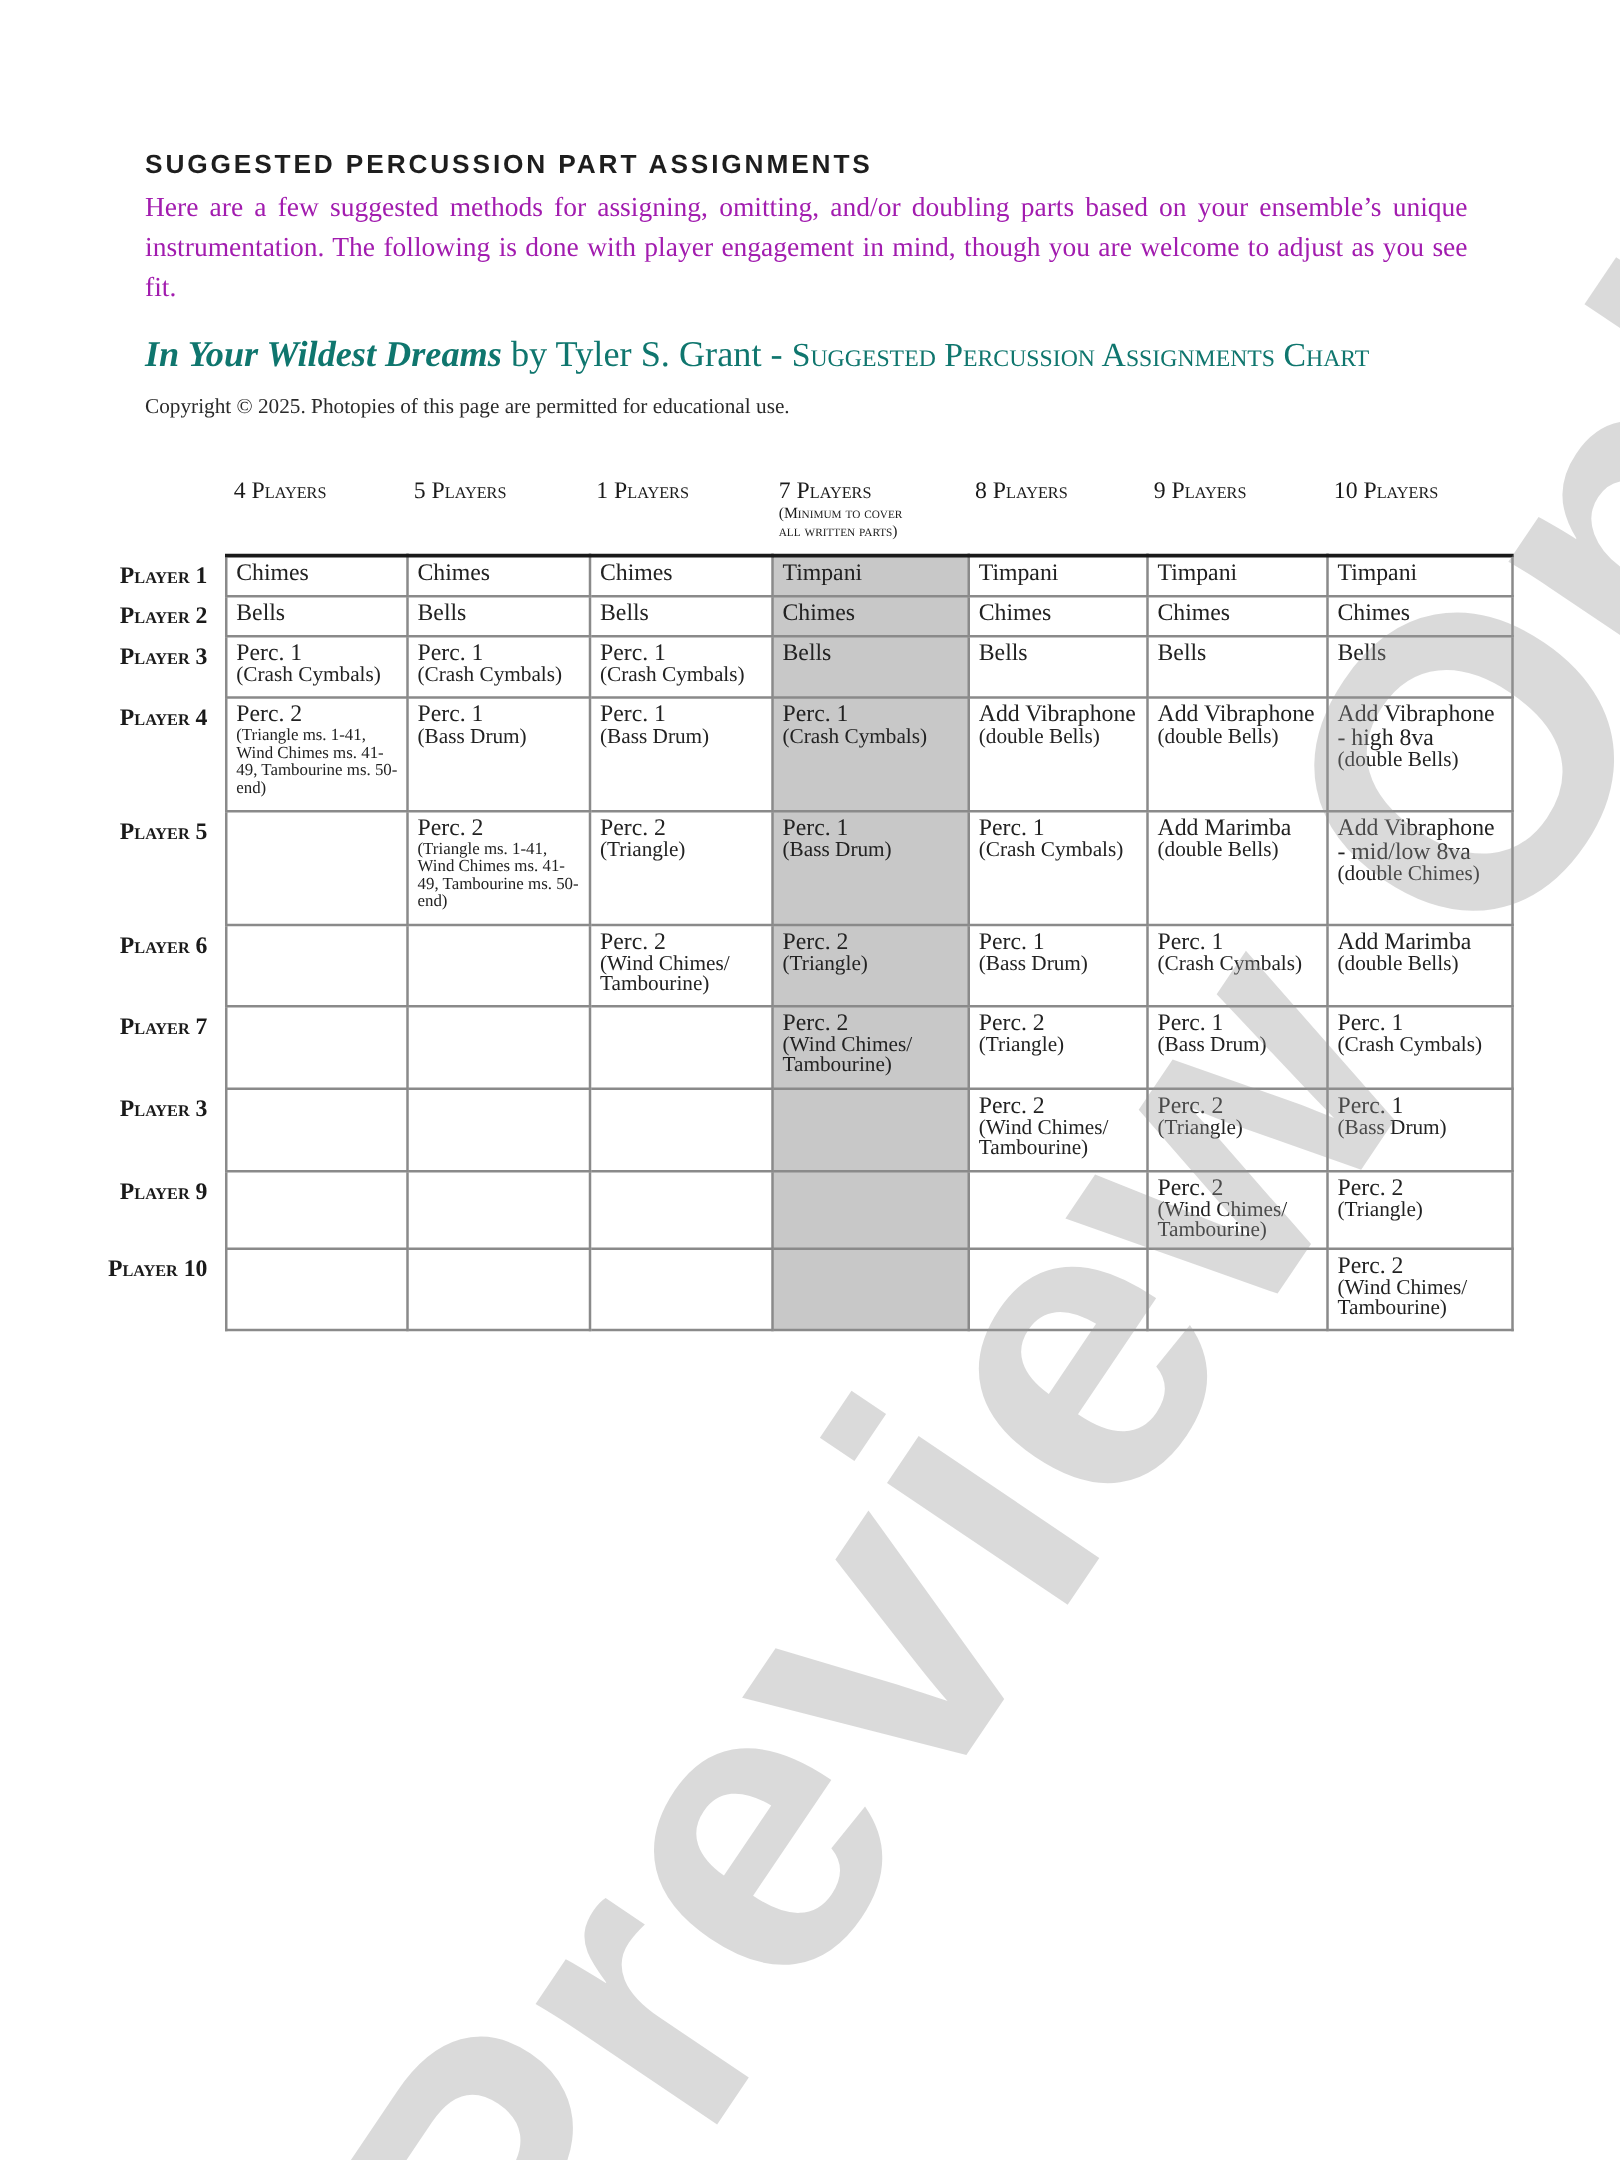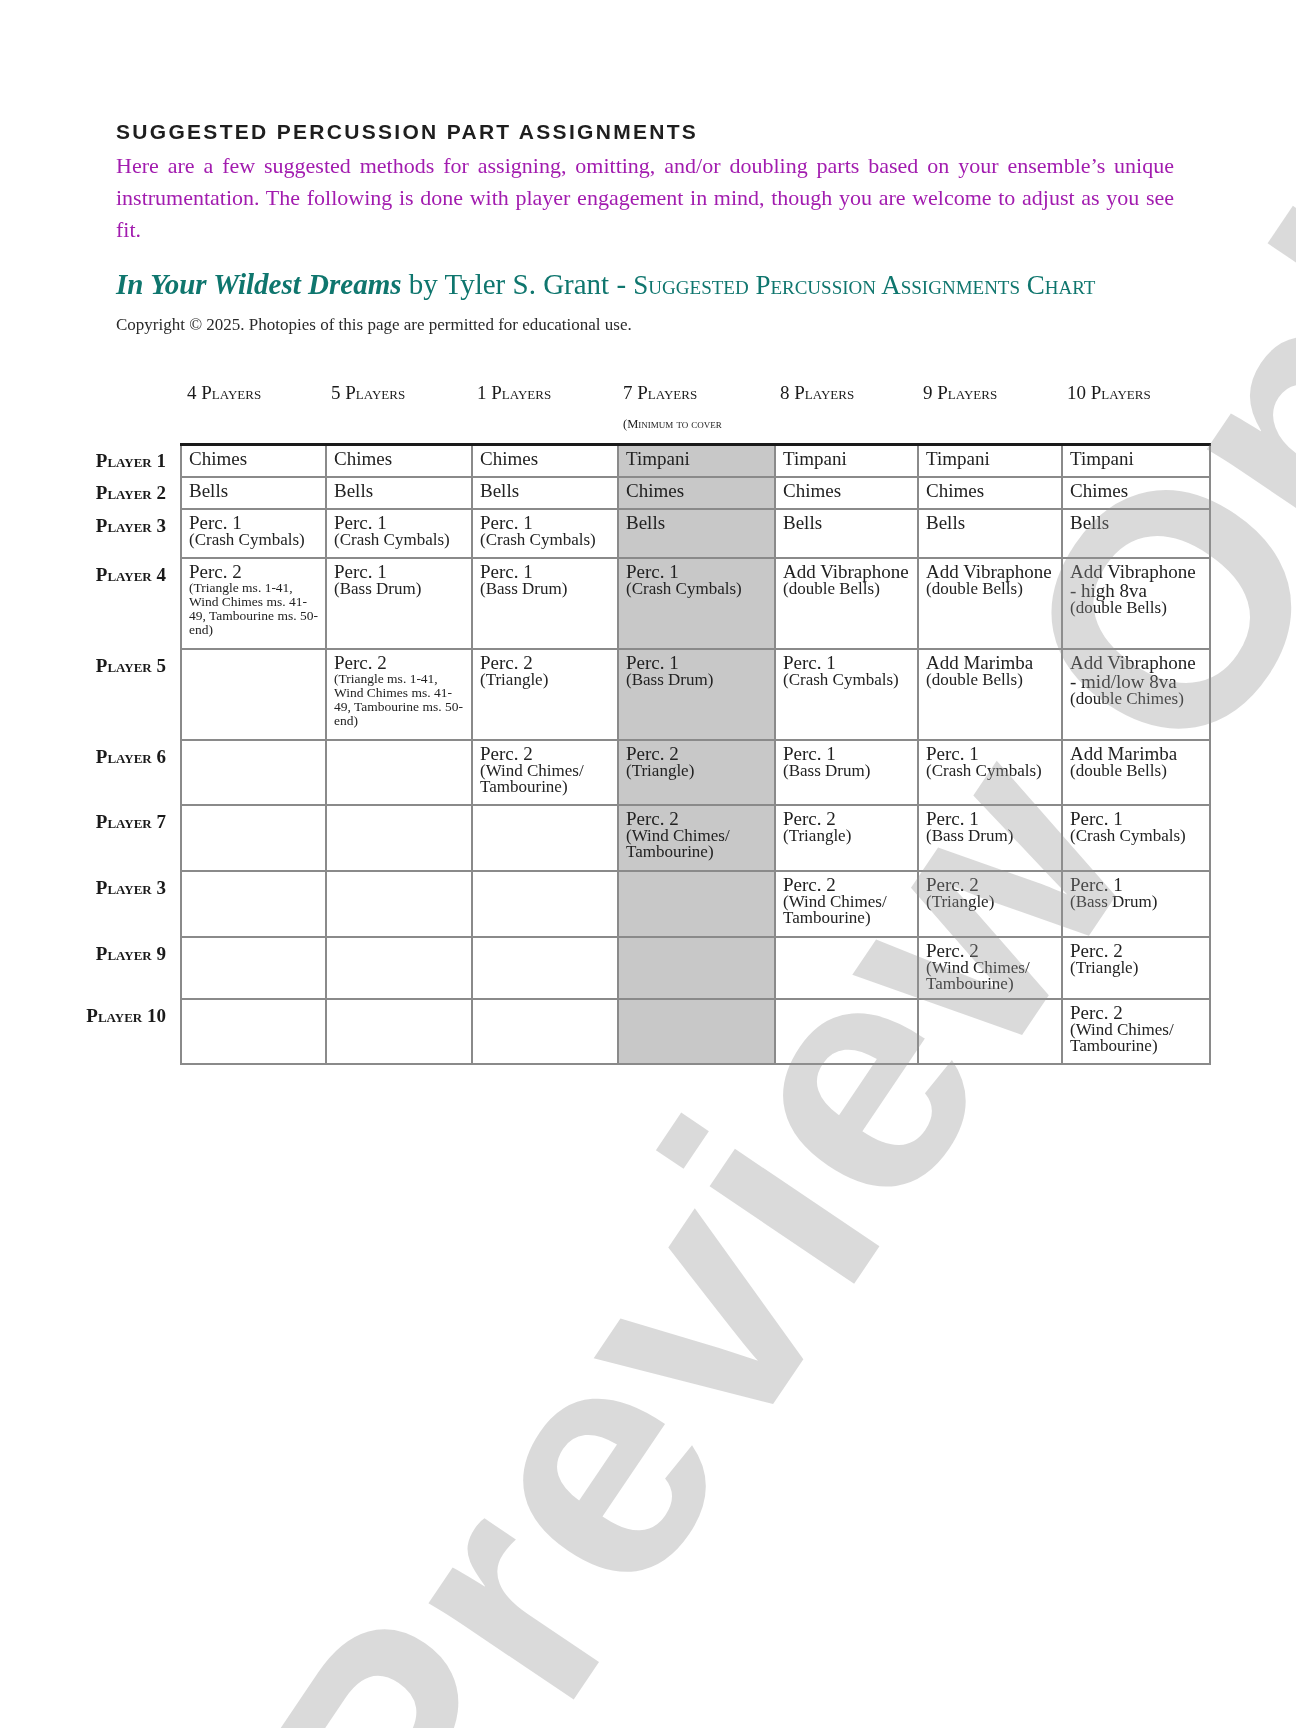--- a/index.html
+++ b/index.html
@@ -22,21 +22,21 @@
     .chart-title .work { font-style: italic; font-weight: bold; }
     .chart-title .sc { font-variant: small-caps; font-size: 27px; }
     .copyright {
       position: absolute; left: 116px; top: 315px; font-size: 17px; color: #2a2a2a;
     }
 
     .col-head {
       position: absolute; top: 384px; font-weight: normal; font-variant: small-caps;
       font-size: 19px; color: #1a1a1a; line-height: 18px;
     }
-    .col-head .sub { display: block; font-size: 12.5px; line-height: 13px; margin-top: 16px; }
+    .col-head .sub { display: block; font-size: 12.5px; line-height: 13px; margin-top: 2px; }
 
     .row-head {
       position: absolute; font-weight: bold; font-variant: small-caps; font-size: 19px;
       color: #1a1a1a; text-align: right; width: 90px; left: 76px;
     }
 
     table.grid {
       position: absolute; left: 180px; top: 443px; border-collapse: collapse; table-layout: fixed;
       border-left: 2px solid #a16207; border-top: 3px solid #1a1a1a;
     }

